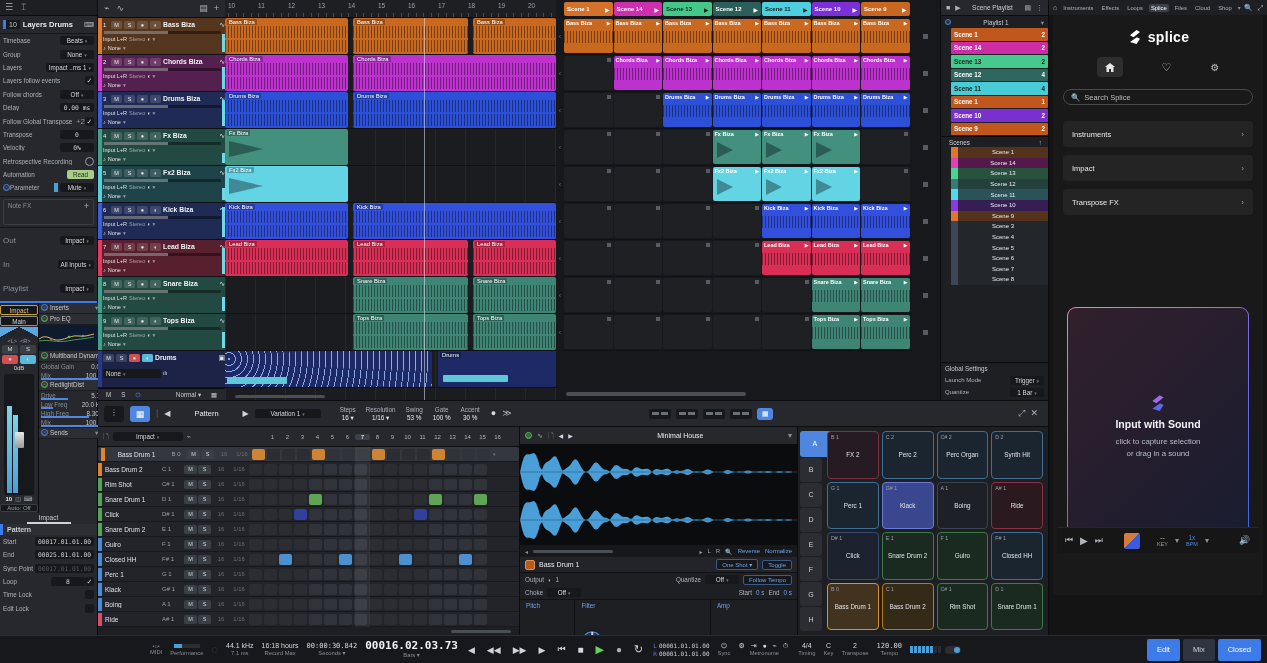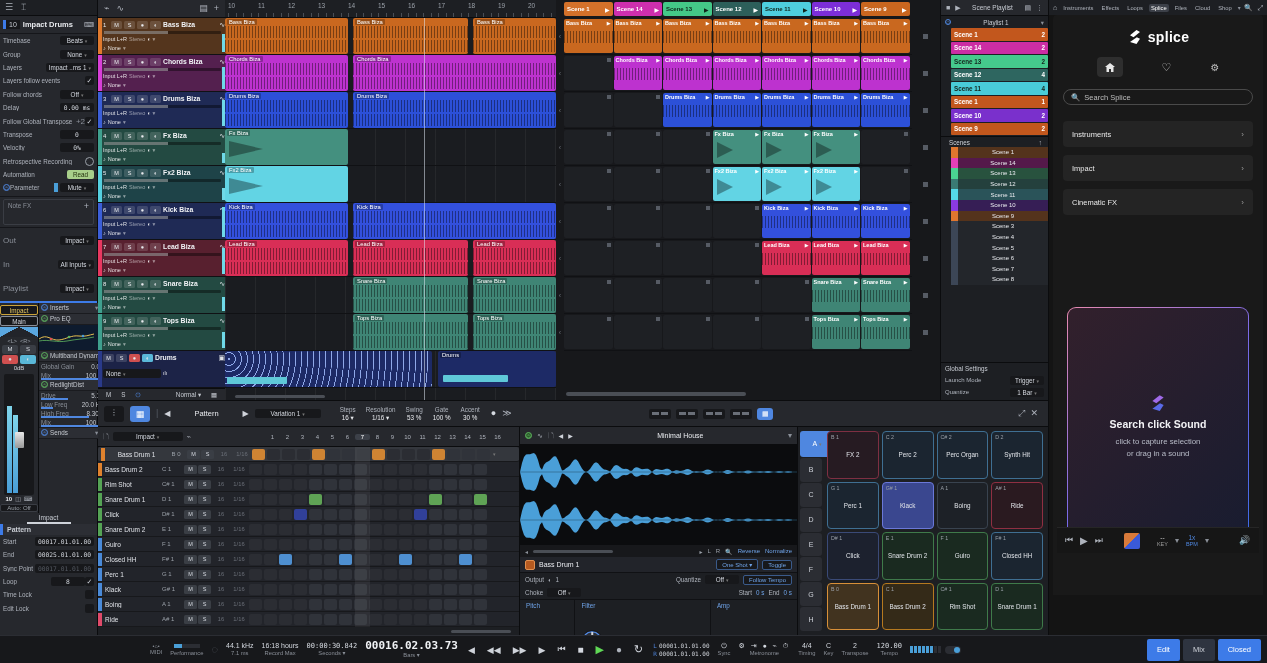--- a/index.html
+++ b/index.html
@@ -238,21 +238,21 @@
 
 <div id="app">
 
   <div id="inspector" class="abs">
     <div id="insp-top">
       <span class="icn">☰</span>
       <span class="icn">⌶</span>
     </div>
     <div id="insp-title">
       <span class="num">10</span>
-      <span class="ttl">Impact Drums</span>
+      <span class="ttl">Layers Drums</span>
       <span class="icn" style="font-size:7px">⌨</span>
     </div>
     <div id="insp-props">
         <div class="prop">
           <span class="lbl">Timebase</span>
           <span class="sel">Beats</span>
         </div>
         <div class="prop">
           <span class="lbl">Group</span>
           <span class="sel">None</span>
@@ -1488,30 +1488,30 @@
       <div id="sp-cards">
           <div class="spcard">
             <span>Instruments</span>
             <span class="arr">›</span>
           </div>
           <div class="spcard">
             <span>Impact</span>
             <span class="arr">›</span>
           </div>
           <div class="spcard">
-            <span>Cinematic FX</span>
+            <span>Transpose FX</span>
             <span class="arr">›</span>
           </div>
         </div>
       <div id="sws">
         <svg width="18" height="18" viewBox="0 0 16 16">
           <path d="M9.5 1 L13 3 L6.5 8.2 L3 6.2 Z" fill="#a06ae8"></path>
           <path d="M13 9.8 L9.5 15 L3 13 L9.8 8.2 Z" fill="#5a6ae8"></path>
         </svg>
-        <div class="t1">Search click Sound</div>
+        <div class="t1">Input with Sound</div>
         <div class="t2">
           <span>click to capture selection</span><br>
           <span>or drag in a sound</span>
         </div>
       </div>
       <div id="sp-player">
         <span class="icn">⏮</span>
         <span class="icn" style="font-size:10px">▶</span>
         <span class="icn">⏭</span>
         <span class="thumb" style="margin-left:14px"></span>

